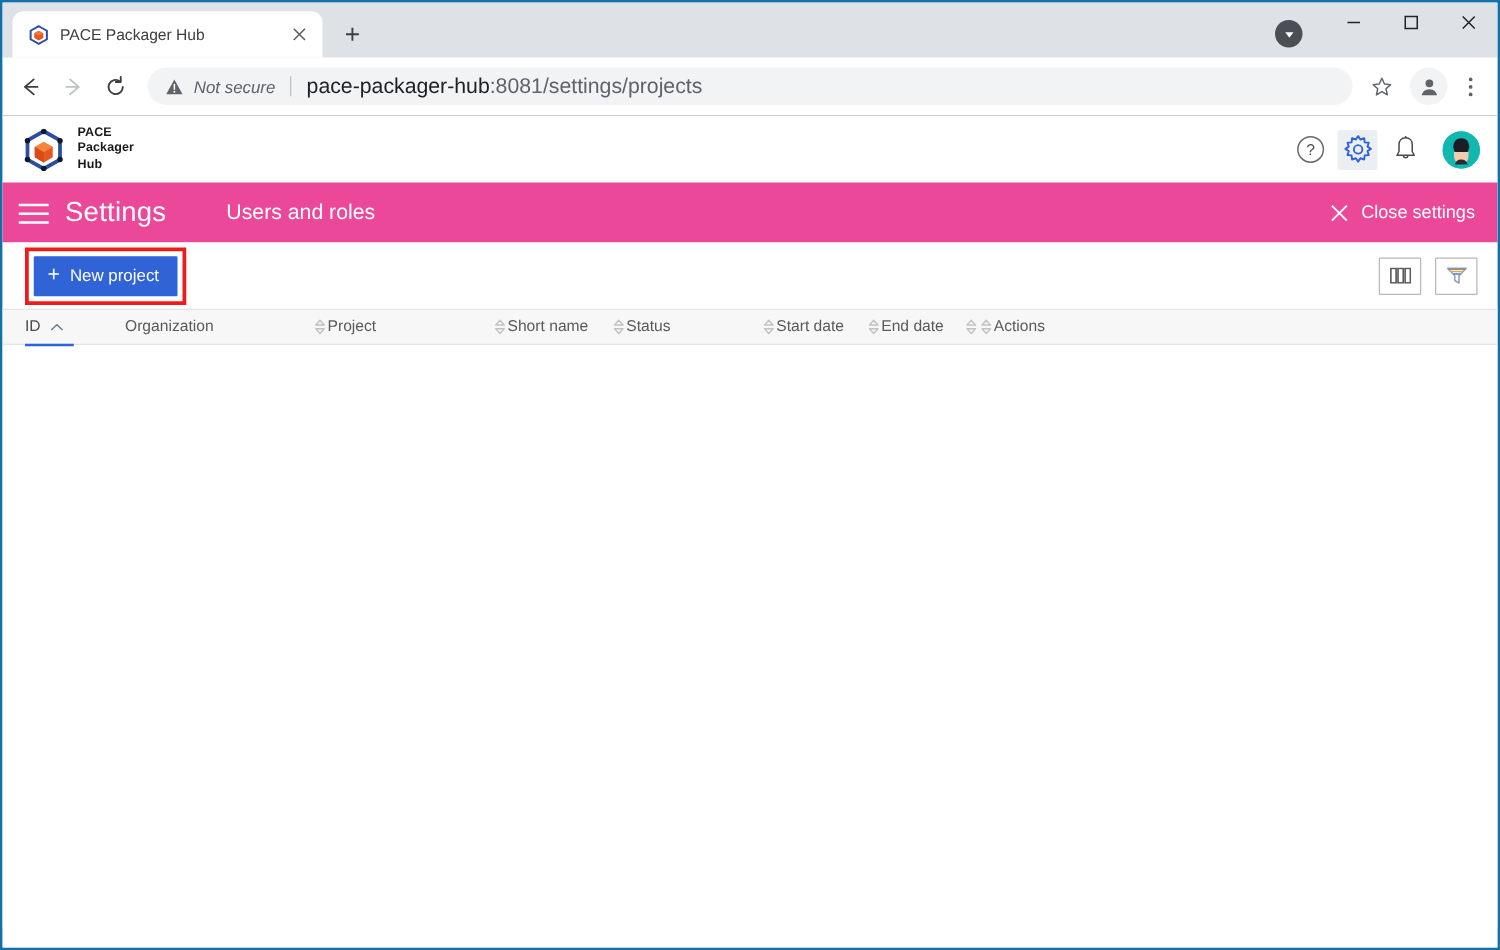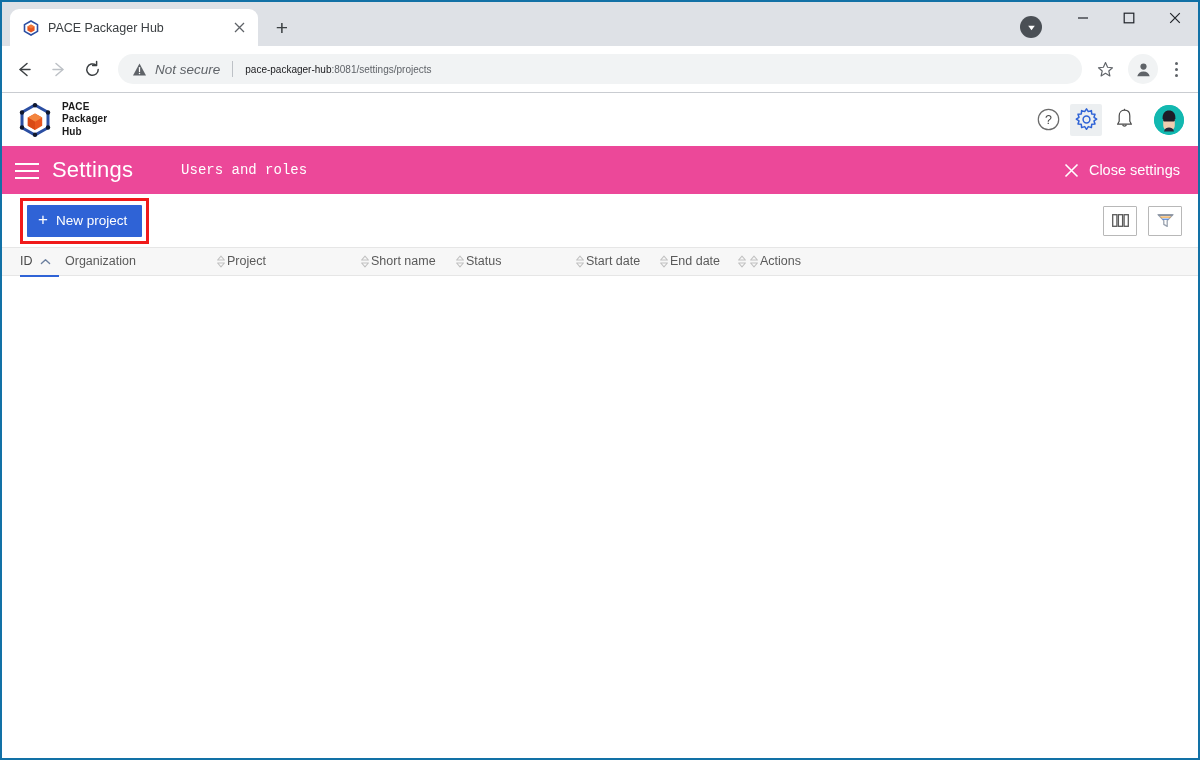--- a/index.html
+++ b/index.html
@@ -130,21 +130,21 @@
     color: #5f6368;
     white-space: nowrap;
     font-style: italic;
   }
   .omni-divider {
     width: 1px; height: 16px;
     background: #bdc1c6;
     margin: 0 4px;
   }
   .url {
-    font-size: 10px;
+    font-size: 17px;
     color: #202124;
     white-space: nowrap;
     overflow: hidden;
     text-overflow: ellipsis;
   }
   .url .dim { color: #5f6368; }
   .toolbar-icon {
     width: 30px; height: 30px;
     flex: 0 0 30px;
     display: flex; align-items: center; justify-content: center;
@@ -222,24 +222,23 @@
   .settings-title {
     display: flex; align-items: center;
     font-size: 22px;
     font-weight: 400;
     padding-right: 22px;
     letter-spacing: .2px;
   }
   .stab {
     display: flex; align-items: center; justify-content: center;
     padding: 0 26px;
-    font-size: 14px;
+    font-size: 17px;
     color: #ffffff;
     white-space: nowrap;
-    font-family: Liberation Mono, monospace;
   }
   .stab.active {
     background: #ffffff;
     color: #262626;
     font-weight: 600;
   }
   .settings-spacer { flex: 1 1 auto; }
   .close-settings {
     display: flex; align-items: center;
     gap: 10px;
@@ -542,21 +541,21 @@
     <div class="table-head">
       <div class="th sorted" style="width:45px;">
         <span class="th-label">ID</span>
         <span class="sort-icon">
           <svg width="11" height="8" viewBox="0 0 11 8" style="display:block">
             <path d="M1.4 5.6 L5.5 1.8 L9.6 5.6" fill="none" stroke="#6b7f9e" stroke-width="1.35" stroke-linecap="round" stroke-linejoin="round"></path>
           </svg>
         </span>
       </div>
 
-      <div class="th" style="width:150px;">
+      <div class="th" style="width:150px;margin-left:35px;">
         <span class="th-label">Organization</span>
       </div>
       <div class="th" style="width:12px;">
         <span class="sort-icon">
           <svg width="10" height="13" viewBox="0 0 10 13" style="display:block">
             <path d="M5 1.2 L8.4 5 H1.6 Z" fill="none" stroke="#c2c2c2" stroke-width="1.1" stroke-linejoin="round"></path>
             <path d="M5 11.8 L8.4 8 H1.6 Z" fill="none" stroke="#c2c2c2" stroke-width="1.1" stroke-linejoin="round"></path>
           </svg>
         </span>
       </div>

